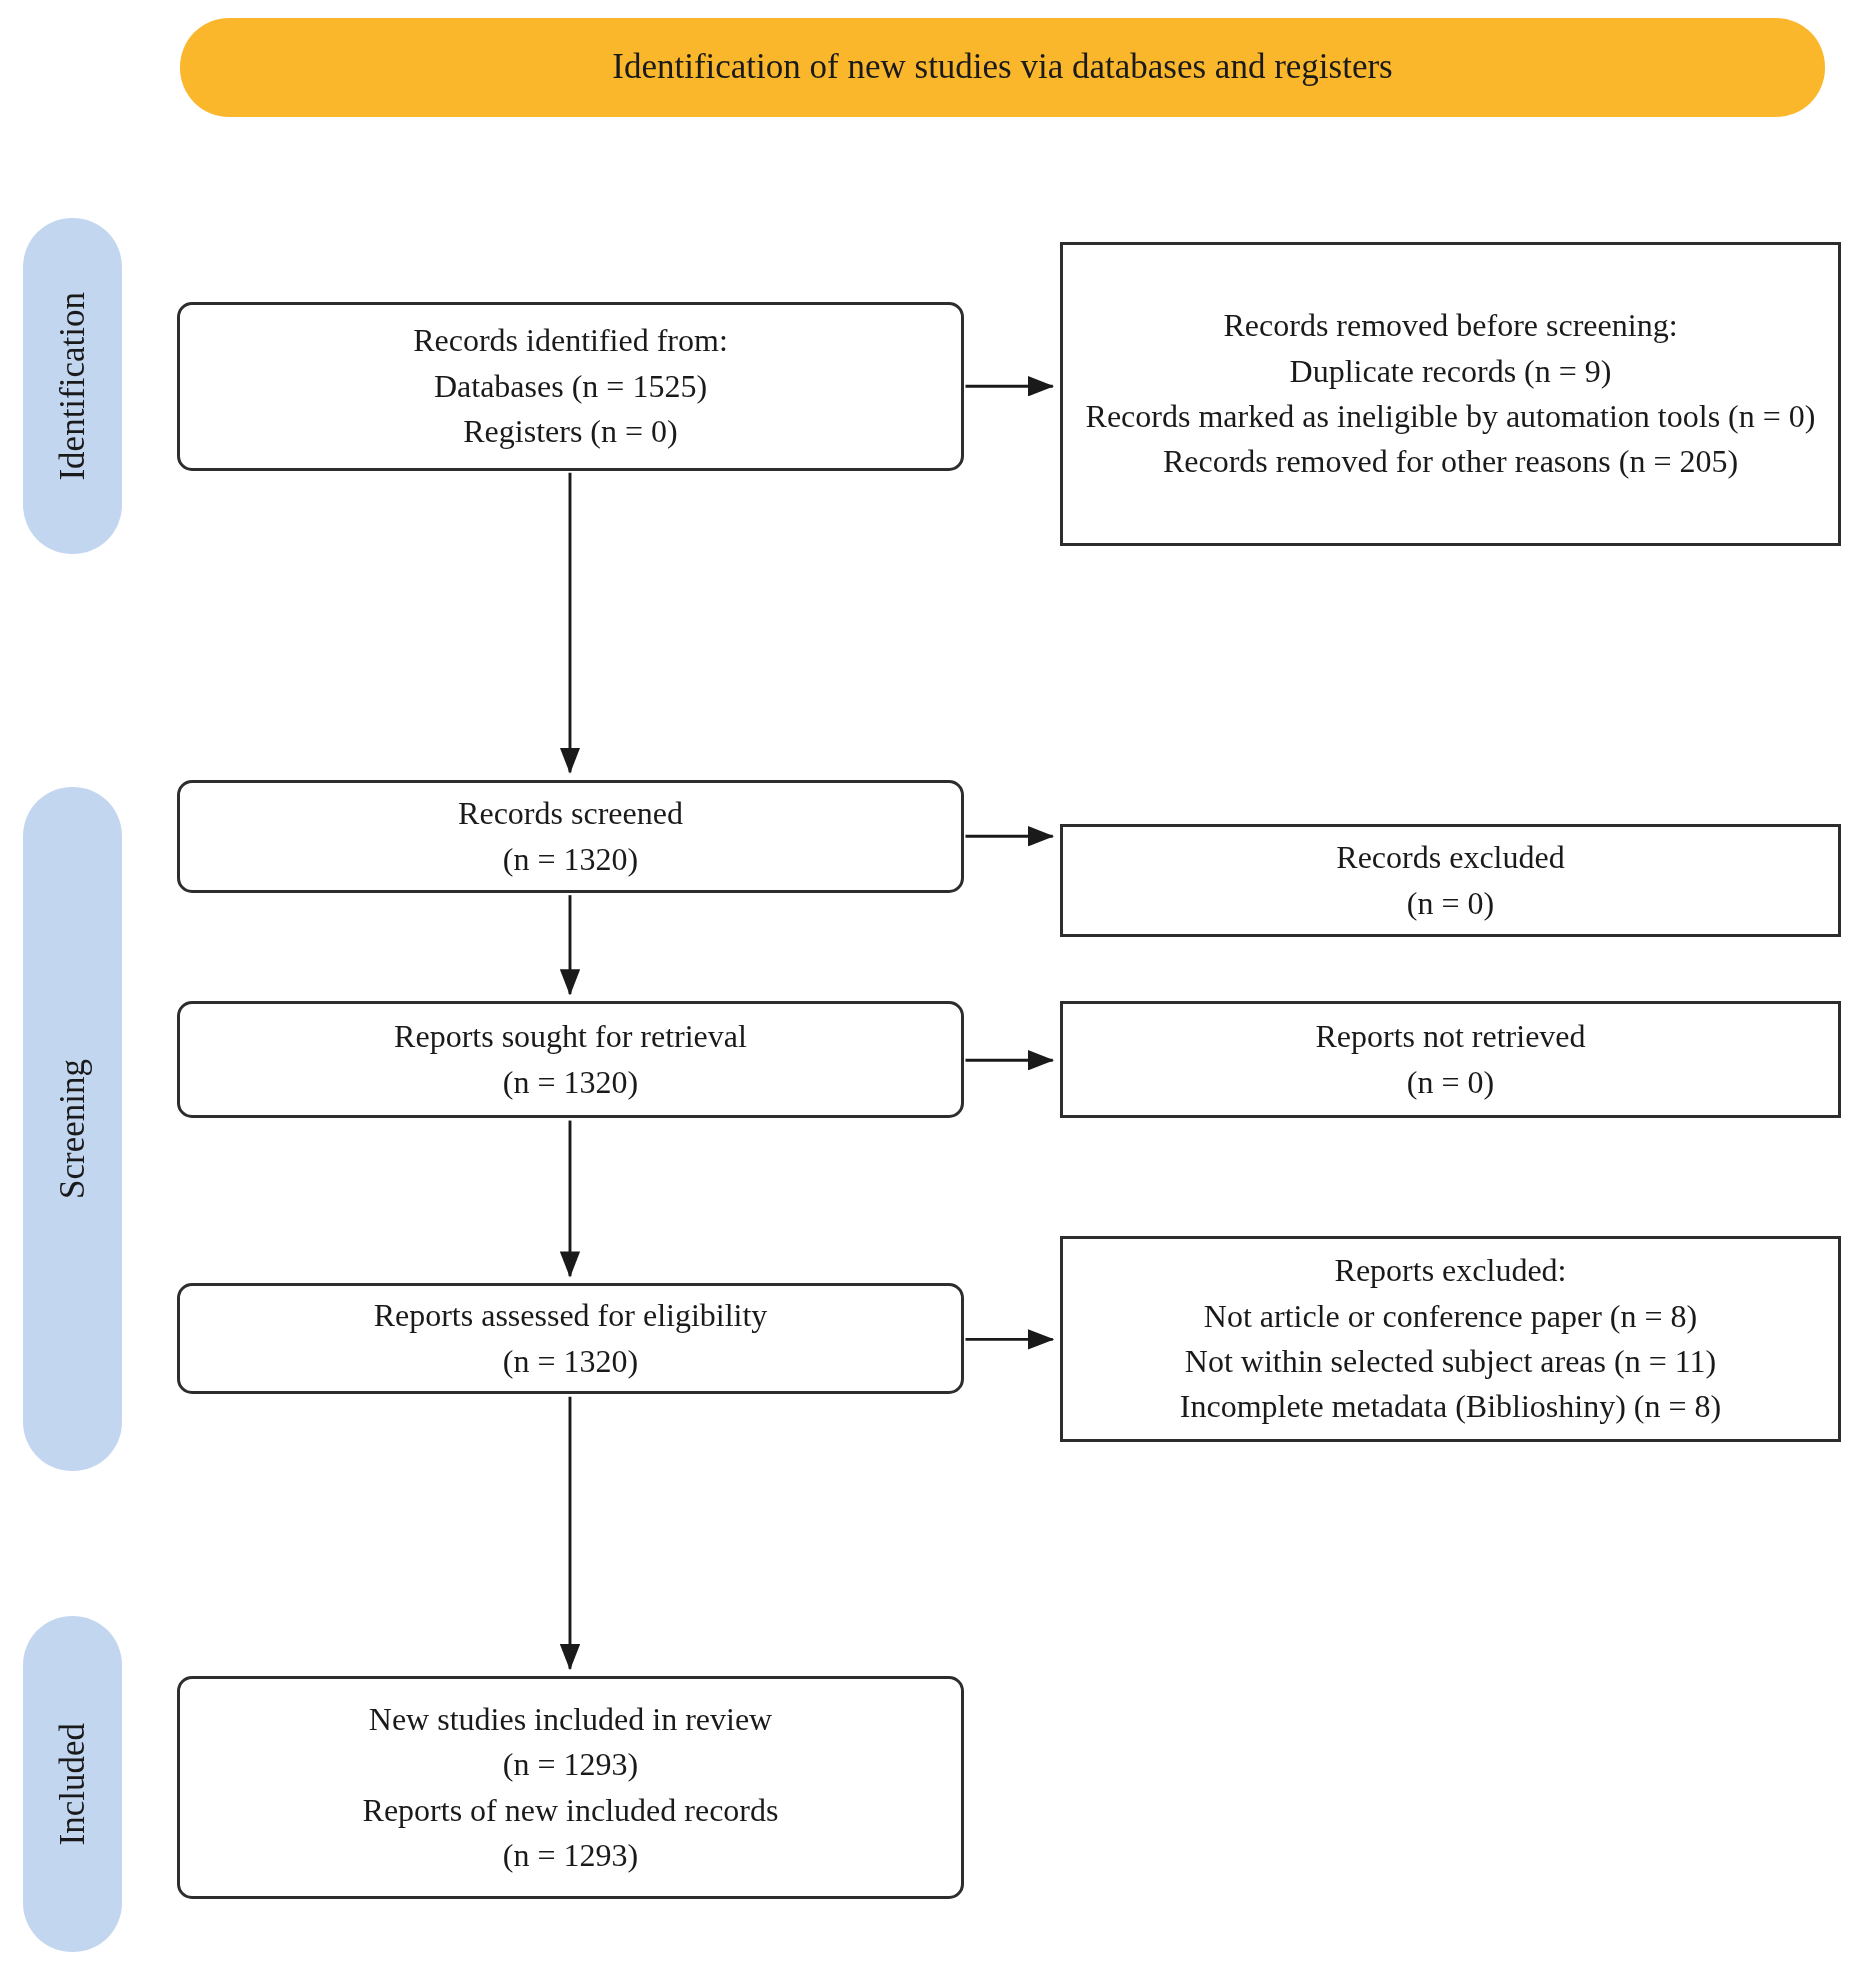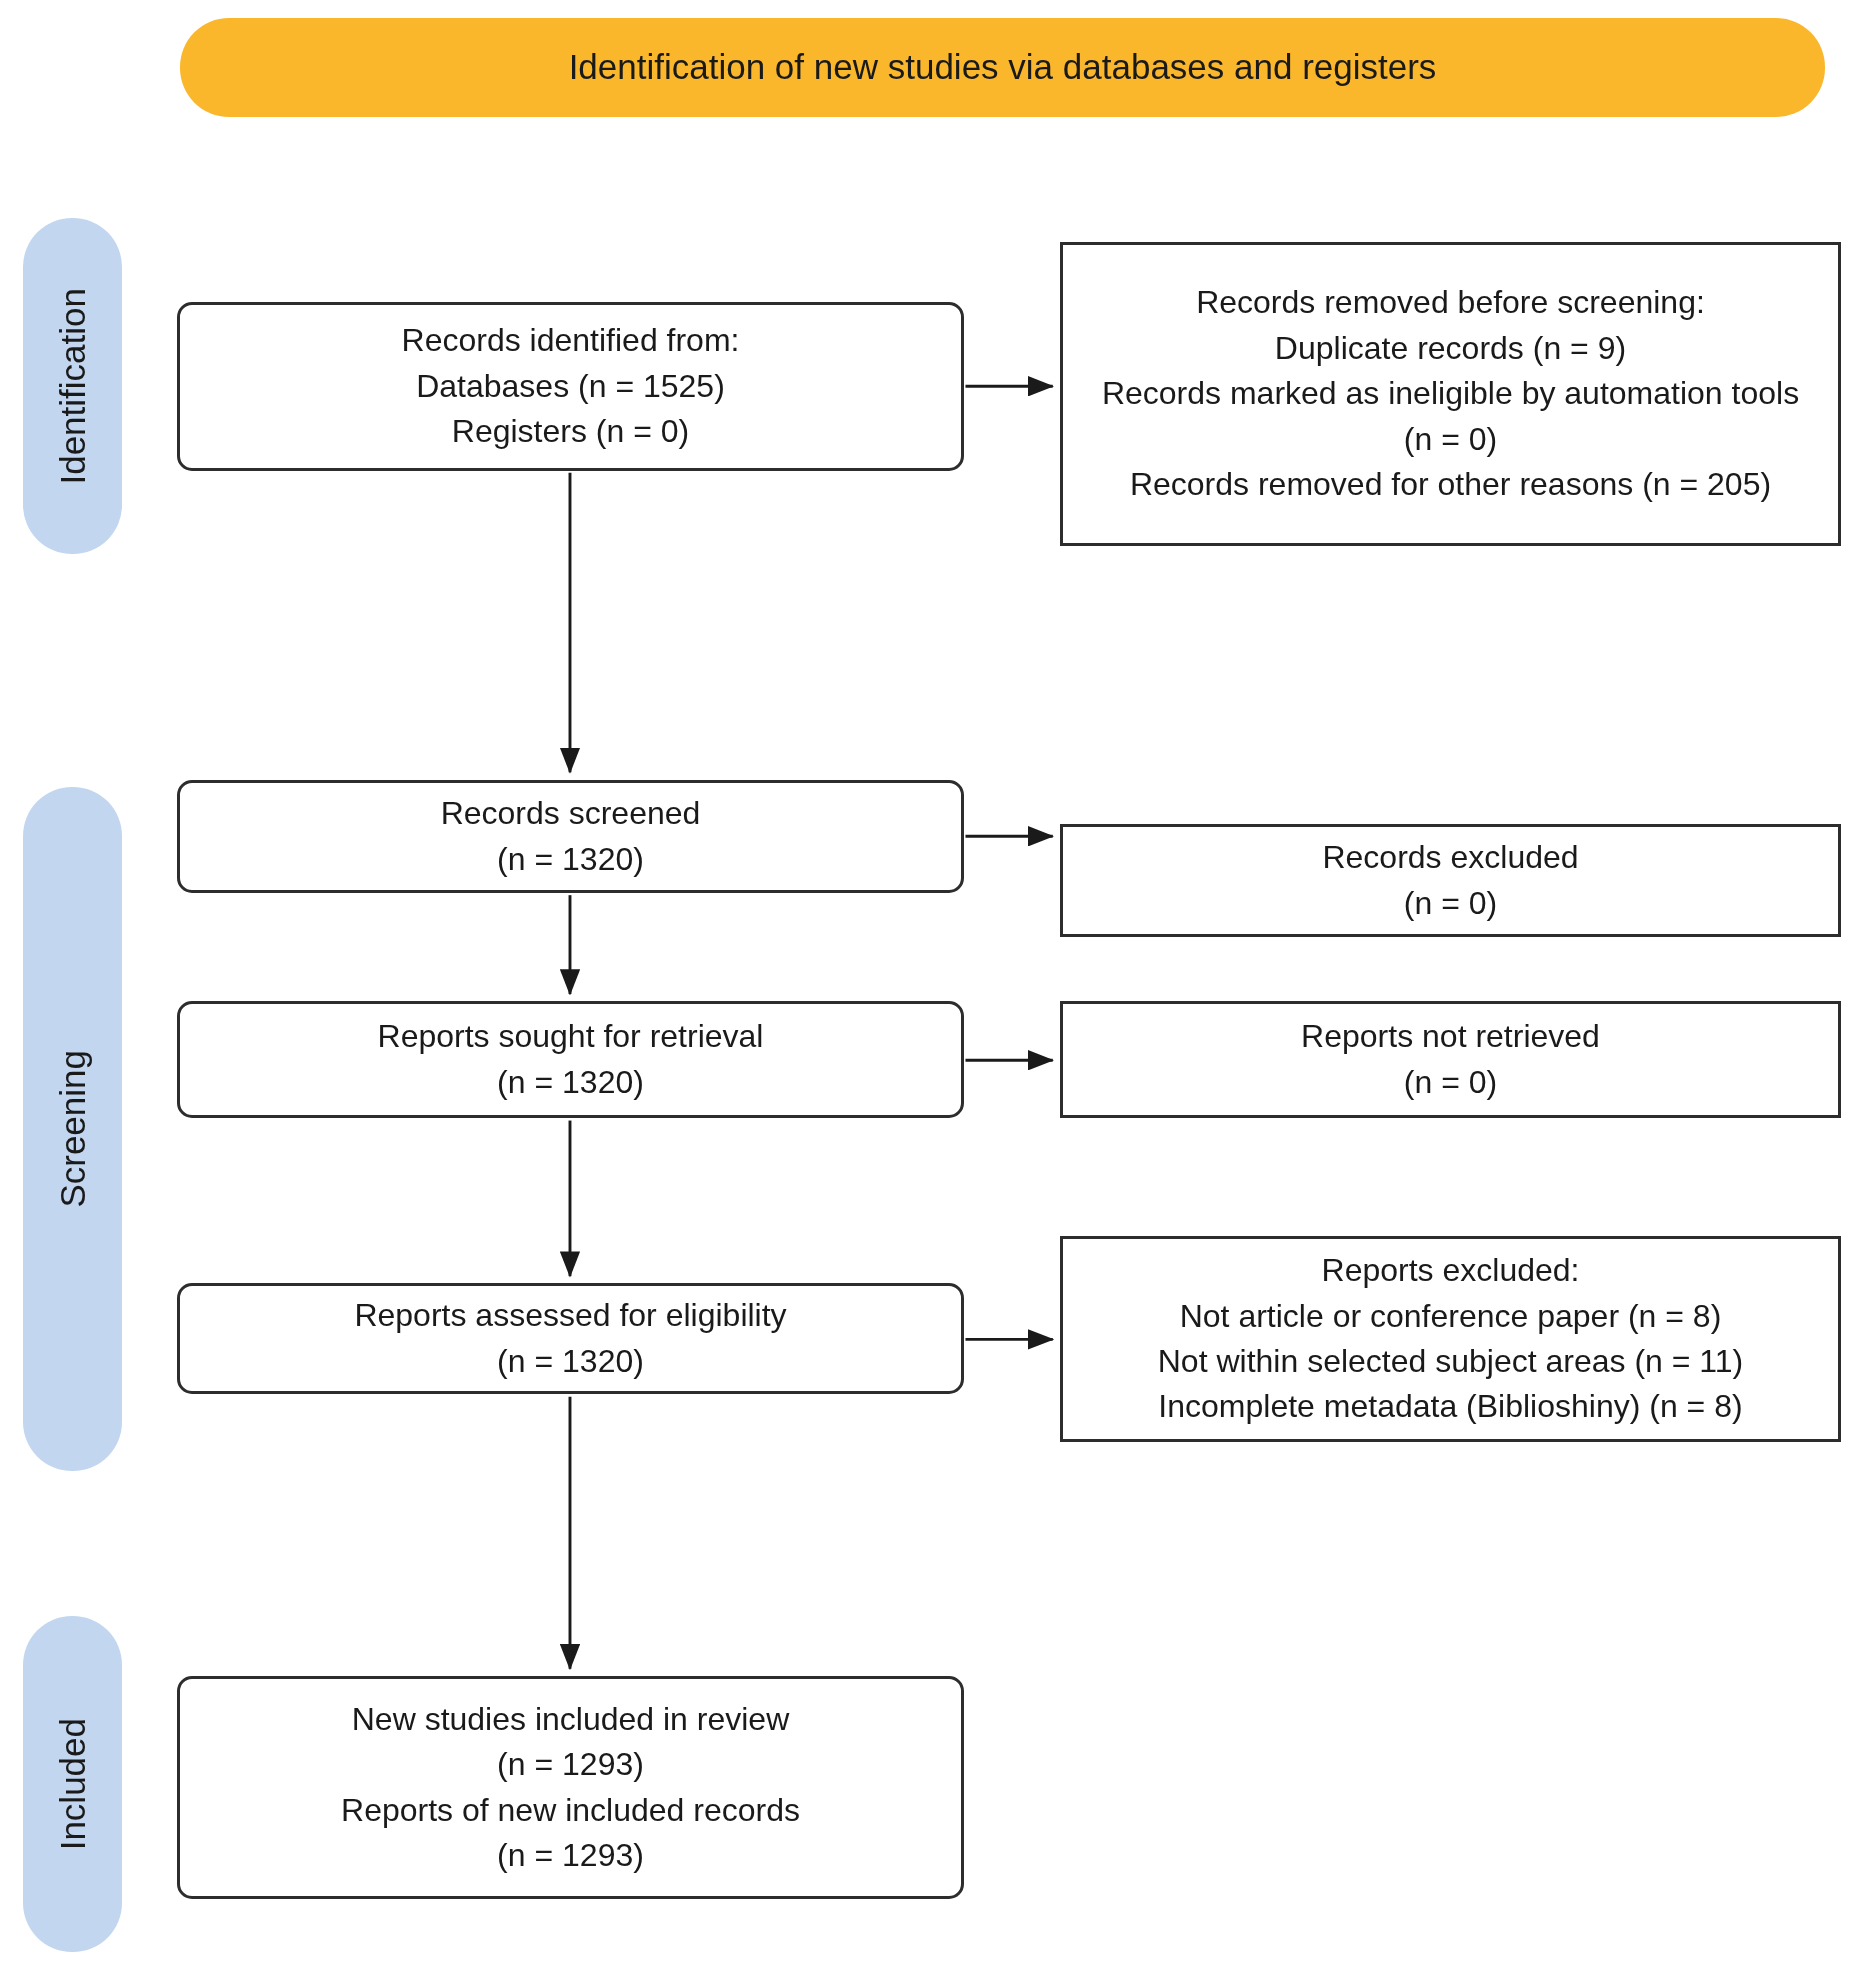--- a/index.html
+++ b/index.html
@@ -1,20 +1,20 @@
 <!DOCTYPE html>
 <html style="--color-banner: #fbb72c; --color-stage: #c3d6f0; --color-border: #2d2d2d; --color-line: #1a1a1a;font-size:11.6px"><head>
 <meta charset="utf-8">
 <style>
   html,body{margin:0;padding:0;background:#ffffff;}
   .page{
     position:relative;
     width:1875px;height:1975px;
     background:#ffffff;
-    font-family:Liberation Sans, sans-serif;
+    font-family:Liberation Serif, serif;
     color:#1a1a1a;
     overflow:hidden;
   }
   .banner{
     position:absolute;left:180px;top:17.5px;width:1645px;height:99px;
     background:var(--color-banner,#fbb72c);
     border-radius:49px;
     display:flex;align-items:center;justify-content:center;
     font-size:35px;
   }

